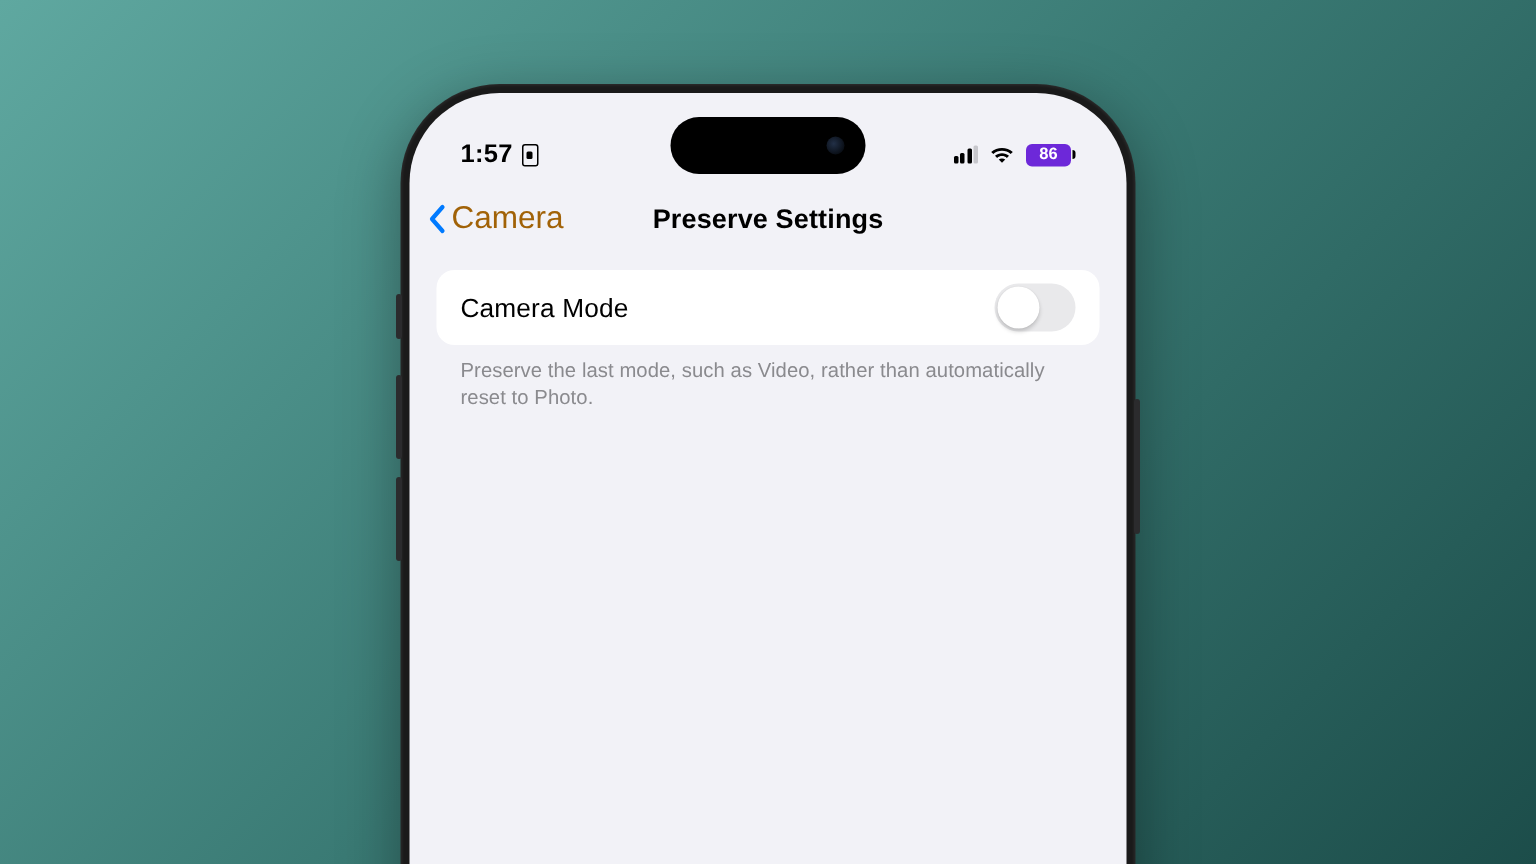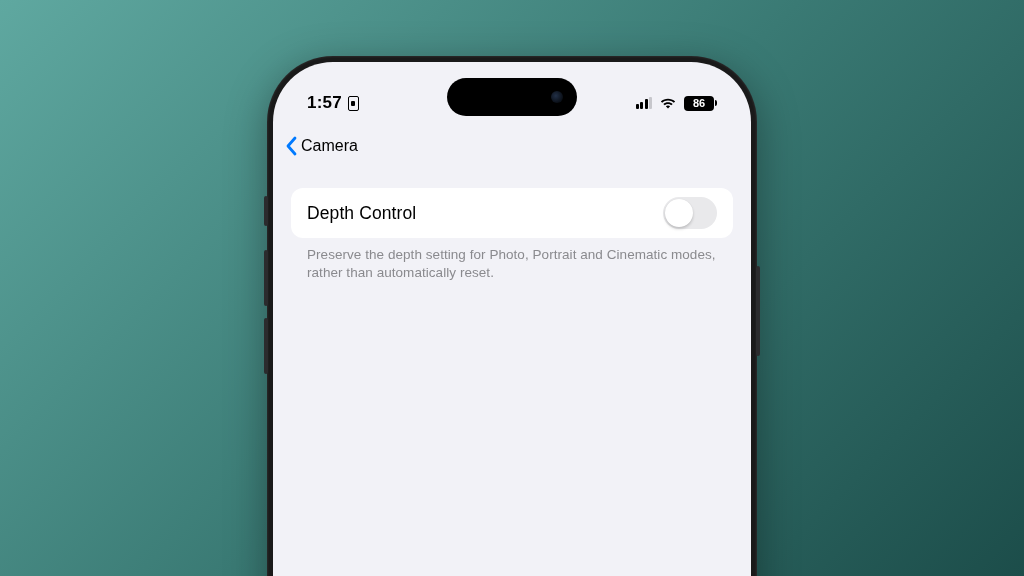--- a/index.html
+++ b/index.html
@@ -52,34 +52,34 @@
   .status-right { display: flex; align-items: center; gap: 7px; }
   .cell-bars { display: flex; align-items: flex-end; gap: 1.5px; height: 12px; }
   .cell-bars span { width: 3px; background: #000; border-radius: 1px; }
   .cell-bars span:nth-child(1){height:5px} .cell-bars span:nth-child(2){height:7px}
   .cell-bars span:nth-child(3){height:10px} .cell-bars span:nth-child(4){height:12px;background:#c7c7cc}
   .wifi-icon { width: 18px; height: 14px; }
   .battery-badge {
     display: flex; align-items: center; gap: 1px;
   }
   .battery-body {
-    width: 30px; height: 15px; background: #000000; border-radius: 4px;
+    width: 30px; height: 15px; background: #6d28d9; border-radius: 4px;
     color: #fff; font-size: 11px; font-weight: 700; display: flex;
     align-items: center; justify-content: center; position: relative;
   }
   .battery-tip { width: 2px; height: 6px; background: #000; border-radius: 0 2px 2px 0; }
   .content { position: absolute; inset: 0; padding-top: 60px; }
   .nav-bar {
     height: 48px; display: flex; align-items: center; justify-content: center;
     position: relative; padding: 0 12px;
   }
   .back-btn {
     position: absolute; left: 12px; top: 50%; transform: translateY(-50%);
-    display: flex; align-items: center; gap: 4px; color: #000000;
-    font-size: 16px; font-weight: 400; cursor: pointer;
+    display: flex; align-items: center; gap: 4px; color: #a16207;
+    font-size: 21px; font-weight: 400; cursor: pointer;
   }
   .chevron-back { width: 12px; height: 20px; }
   .nav-title { font-size: 18px; font-weight: 600; color: #000; letter-spacing: 0.1px; }
   .settings-list { padding: 10px 18px 0; }
   .group { margin-bottom: 8px; }
   .row {
     background: #fff; border-radius: 12px; height: 50px;
     display: flex; align-items: center; justify-content: space-between;
     padding: 0 16px;
   }
@@ -137,34 +137,35 @@
     </div>
 
     <div class="content">
       <div class="nav-bar">
         <div class="back-btn">
           <svg class="chevron-back" viewBox="0 0 12 20">
             <polyline points="10,2 3,10 10,18" fill="none" stroke="#007AFF" stroke-width="2.8" stroke-linecap="round" stroke-linejoin="round"></polyline>
           </svg>
           <span>Camera</span>
         </div>
+        <div class="nav-title">Preserve Settings</div>
       </div>
 
       <div class="settings-list">
 
+        <div class="group">
+          <div class="row">
+            <span class="row-label">Camera Mode</span>
+            <div class="toggle">
+              <div class="toggle-knob"></div>
+            </div>
+          </div>
+          <div class="footer">Preserve the last mode, such as Video, rather than automatically reset to Photo.</div>
+        </div>
 
         <div class="group">
         </div>
 
-        <div class="group">
-          <div class="row">
-            <span class="row-label">Depth Control</span>
-            <div class="toggle">
-              <div class="toggle-knob"></div>
-            </div>
-          </div>
-          <div class="footer">Preserve the depth setting for Photo, Portrait and Cinematic modes, rather than automatically reset.</div>
-        </div>
 
       </div>
     </div>
   </div>
 </div>
 
 </body></html>

